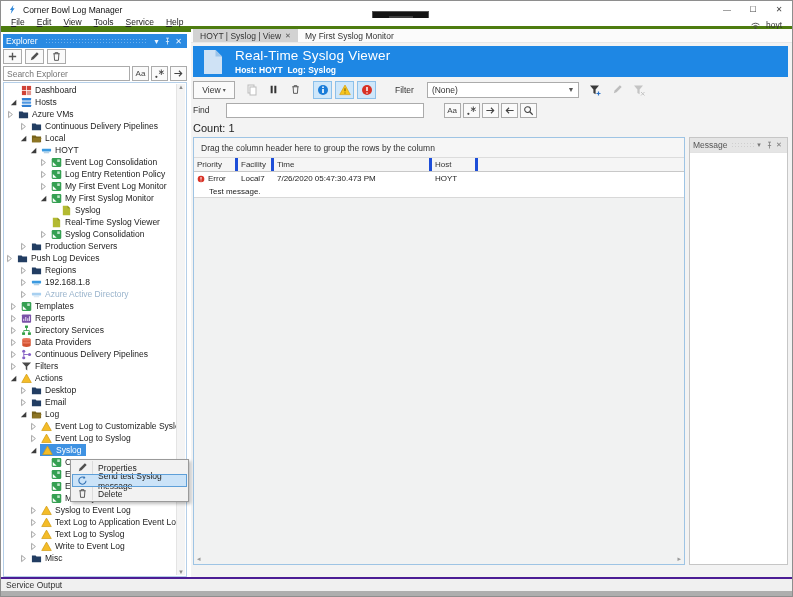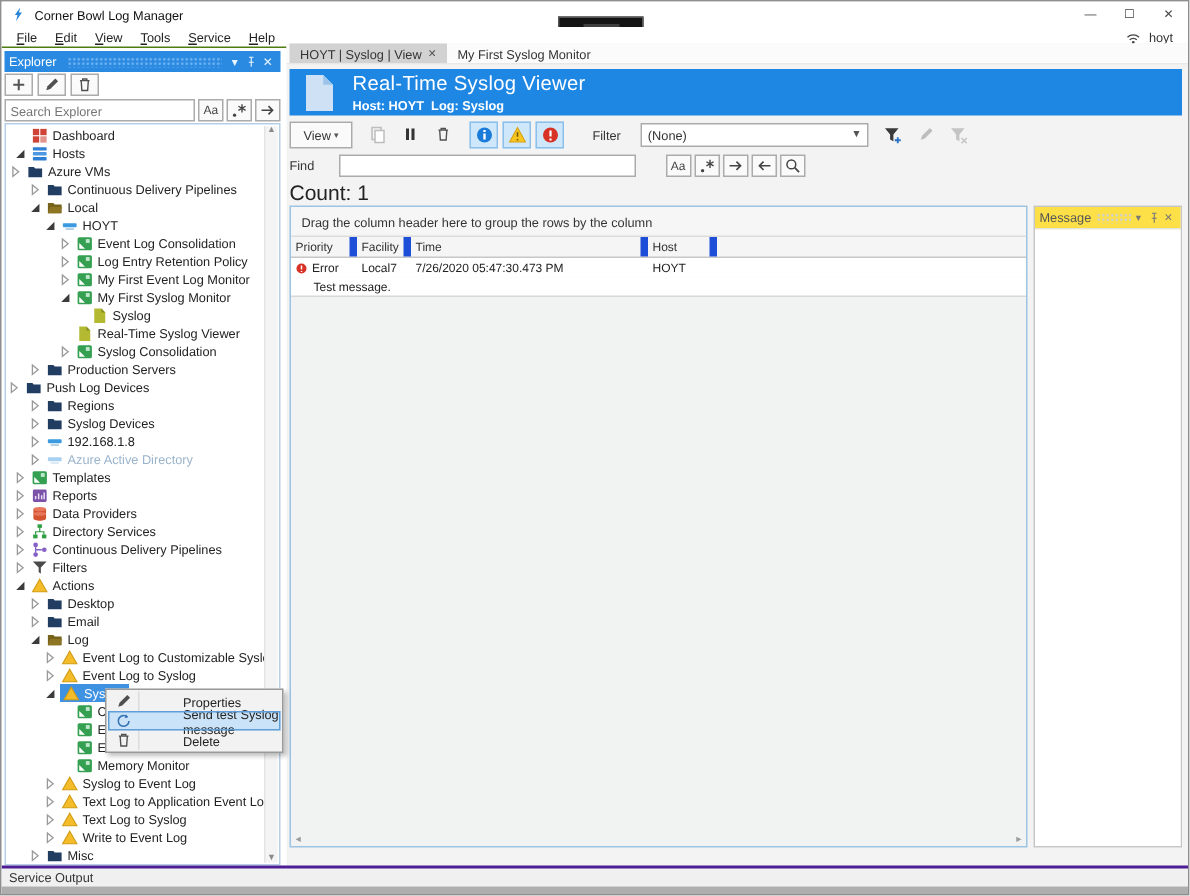--- a/index.html
+++ b/index.html
@@ -14,21 +14,21 @@
 
   
   .titlebar { height:17px; display:flex; align-items:center; padding-left:5px; background:#fff; position:relative; }
   .titlebar .app-title { margin-left:5px; font-size:8.5px; color:#111; }
   .win-controls { position:absolute; right:0; top:0; height:17px; display:flex; }
   .win-btn { width:26px; height:17px; display:flex; align-items:center; justify-content:center; color:#444; font-size:8px; cursor:default; }
   .redaction { position:absolute; left:371px; top:10px; width:57px; height:12px; background:#141414; border:1px solid #555; }
   .redaction i { position:absolute; left:16px; top:4px; width:24px; height:3px; background:#3f3f3f; }
 
   
-  .menubar { height:14px; display:flex; align-items:center; padding-left:4px; background:#fff; position:relative; border-bottom:1px solid #4d7c0f; }
+  .menubar { height:14px; display:flex; align-items:center; padding-left:4px; background:#fff; position:relative; border-bottom:6px solid #4d7c0f; }
   .menu-item { padding:1px 6px; font-size:8.5px; color:#222; }
   .menu-item u { text-decoration:underline; }
   .menu-right { position:absolute; right:10px; top:1px; display:flex; align-items:center; gap:4px; color:#333; font-size:8.5px; }
 
   
   .app-body { position:absolute; top:28px; left:0; right:0; bottom:19px; display:flex; }
 
   
   .explorer { width:184px; margin-left:2px; margin-top:5px; display:flex; flex-direction:column; }
   .panel-head { height:14px; background:#2a8ae2; display:flex; align-items:center; padding:0 3px; color:#fff; }
@@ -67,51 +67,51 @@
   .vtoolbar { height:22px; display:flex; align-items:center; gap:3px; padding-top:3px; }
   .tbtn { height:18px; min-width:19px; display:flex; align-items:center; justify-content:center; border:1px solid transparent; background:transparent; gap:2px; }
   .tbtn.bordered { border-color:#ababab; background:#fafafa; padding:0 5px; font-size:8.5px; color:#333; }
   .tbtn.toggled { background:#cfe7fa; border-color:#8cc0ea; }
   .lbl { font-size:8.5px; color:#333; }
   .combo { width:152px; height:16px; border:1px solid #ababab; background:#fff; display:flex; align-items:center; }
   .combo .combo-val { flex:1; padding-left:4px; font-size:8.5px; color:#333; }
   .combo .chev { width:14px; text-align:center; color:#555; font-size:7px; }
   .findrow { height:18px; display:flex; align-items:center; gap:16px; margin-top:2px; }
   .findrow input { width:198px; height:15px; border:1px solid #ababab; font:8.5px "Liberation Sans",sans-serif; padding:0 3px; }
-  .countrow { height:14px; display:flex; align-items:center; font-size:14px; color:#222; margin-top:2px; }
+  .countrow { height:14px; display:flex; align-items:center; font-size:11px; color:#222; margin-top:2px; }
   .workspace { flex:1; display:flex; margin-top:2px; margin-bottom:12px; }
 
   
   .grid { flex:1; border:1px solid #9ec4e4; background:#f1f2f2; display:flex; flex-direction:column; position:relative; }
   .group-bar { height:20px; background:#f6f6f6; border-bottom:1px solid #dcdcdc; display:flex; align-items:center; padding-left:7px; font-size:8.5px; color:#333; }
   .grid-head { height:14px; display:flex; background:#f5f5f5; border-bottom:1px solid #c8c8c8; }
-  .gh-cell { display:flex; align-items:center; padding-left:3px; font-size:8px; color:#333; border-right:5px solid #1d4ed8; }
+  .gh-cell { display:flex; align-items:center; padding-left:3px; font-size:8px; color:#333; border-right:3px solid #1d4ed8; }
   .grid-row { height:13px; display:flex; background:#fff; align-items:center; }
   .gr-cell { display:flex; align-items:center; gap:3px; padding-left:3px; font-size:8px; color:#222; overflow:hidden; white-space:nowrap; }
   .grid-detail { height:13px; background:#fff; border-bottom:1px solid #d8d8d8; display:flex; align-items:center; padding-left:15px; font-size:8px; color:#222; }
   .grid-rest { flex:1; }
   .grid-hscroll { height:11px; display:flex; justify-content:space-between; align-items:center; padding:0 3px; color:#9a9a9a; font-size:7px; }
 
   
   .msg-panel { width:99px; margin-left:4px; border:1px solid #c6c6c6; background:#fff; display:flex; flex-direction:column; }
-  .msg-head { height:15px; background:#fde047; display:flex; align-items:center; padding:0 3px; color:#555; border-bottom:1px solid #e2e2e2; }
+  .msg-head { height:15px; background:#e5e5e5; display:flex; align-items:center; padding:0 3px; color:#555; border-bottom:1px solid #e2e2e2; }
   .msg-head .mh-title { font-size:8.5px; margin-right:3px; }
   .mh-dots { flex:1; height:7px; background-image:radial-gradient(#cfcfcf 0.8px, transparent 0.9px); background-size:3px 3px; }
   .mh-ico { width:10px; height:11px; display:flex; align-items:center; justify-content:center; color:#777; font-size:7px; }
   .msg-body { flex:1; background:#fff; }
 
   
   .statusbar { position:absolute; left:0; right:0; bottom:5px; height:14px; background:#f0f0f0; border-top:2px solid #4c1d95; display:flex; align-items:center; padding-left:5px; font-size:8.5px; color:#333; }
   .bottom-strip { position:absolute; left:0; right:0; bottom:0; height:5px; background:#aeaeae; }
 
   
   .ctx-menu { position:absolute; left:69px; top:458px; width:119px; background:#f2f2f2; border:1px solid #9a9a9a;
     box-shadow:2px 2px 3px rgba(0,0,0,.25); z-index:50; padding:1px; }
   .ctx-menu::before { content:""; position:absolute; left:21px; top:1px; bottom:1px; width:1px; background:#dcdcdc; }
-  .ctx-item { height:13px; display:flex; align-items:center; position:relative;gap:24px; }
+  .ctx-item { height:13px; display:flex; align-items:center; position:relative; }
   .ctx-item .ci-ico { width:21px; display:flex; justify-content:center; flex:none; }
   .ctx-item .ci-label { font-size:8.5px; color:#222; padding-left:5px; }
   .ctx-item.hl { background:#cbe3f8; outline:1px solid #5e9fd8; outline-offset:-1px; }
 </style>
 </head>
 <body>
 
 <div class="window">
 
   <div class="titlebar">
@@ -450,35 +450,20 @@
             </div>
             <div class="tree-row " style="padding-left:14px">
               <span class="t-arrow">
                 <svg viewBox="0 0 9 9" width="9" height="9">
                   <path d="M2.6 1.4 6.4 4.5 2.6 7.6z" fill="none" stroke="#9a9a9a" stroke-width=".9"></path>
                 </svg>
               </span>
               <span class="t-ico">
                 <span class="ic">
                   <svg viewBox="0 0 12 12" width="11" height="11">
-                    <path d="M1 2.6h4l1 1.1h5V10H1z" fill="#223d62"></path>
-                  </svg>
-                </span>
-              </span>
-              <span class="t-label">Syslog Devices</span>
-            </div>
-            <div class="tree-row " style="padding-left:14px">
-              <span class="t-arrow">
-                <svg viewBox="0 0 9 9" width="9" height="9">
-                  <path d="M2.6 1.4 6.4 4.5 2.6 7.6z" fill="none" stroke="#9a9a9a" stroke-width=".9"></path>
-                </svg>
-              </span>
-              <span class="t-ico">
-                <span class="ic">
-                  <svg viewBox="0 0 12 12" width="11" height="11">
                     <rect x="1" y="4.2" width="10" height="2.8" rx=".6" fill="#3b9ae0"></rect>
                     <rect x="3" y="7.8" width="6" height="1.2" fill="#a9c8e0"></rect>
                   </svg>
                 </span>
               </span>
               <span class="t-label">192.168.1.8</span>
             </div>
             <div class="tree-row t-dis" style="padding-left:14px">
               <span class="t-arrow">
                 <svg viewBox="0 0 9 9" width="9" height="9">
@@ -520,55 +505,55 @@
               </span>
               <span class="t-ico">
                 <span class="ic">
                   <svg viewBox="0 0 12 12" width="11" height="11">
                     <rect x="1" y="1.5" width="10" height="9" rx="1" fill="#7a52a8"></rect>
                     <path d="M3 8.6V6.2M5.2 8.6V4.4M7.4 8.6V5.6M9.2 8.6V3.6" stroke="#e8ddf5" stroke-width="1.1"></path>
                   </svg>
                 </span>
               </span>
               <span class="t-label">Reports</span>
-            </div>
-            <div class="tree-row " style="padding-left:4px">
-              <span class="t-arrow">
-                <svg viewBox="0 0 9 9" width="9" height="9">
-                  <path d="M2.6 1.4 6.4 4.5 2.6 7.6z" fill="none" stroke="#9a9a9a" stroke-width=".9"></path>
-                </svg>
-              </span>
-              <span class="t-ico">
-                <span class="ic">
-                  <svg viewBox="0 0 12 12" width="11" height="11">
-                    <path d="M1.4 2.6v6.8c0 .9 2.1 1.6 4.6 1.6s4.6-.7 4.6-1.6V2.6" fill="#d35230"></path>
-                    <ellipse cx="6" cy="6.1" rx="4.6" ry="1.3" fill="#e8765a"></ellipse>
-                    <ellipse cx="6" cy="2.6" rx="4.6" ry="1.6" fill="#e8765a"></ellipse>
-                  </svg>
-                </span>
-              </span>
-              <span class="t-label">Data Providers</span>
             </div>
             <div class="tree-row " style="padding-left:4px">
               <span class="t-arrow">
                 <svg viewBox="0 0 9 9" width="9" height="9">
                   <path d="M2.6 1.4 6.4 4.5 2.6 7.6z" fill="none" stroke="#9a9a9a" stroke-width=".9"></path>
                 </svg>
               </span>
               <span class="t-ico">
                 <span class="ic">
                   <svg viewBox="0 0 12 12" width="11" height="11">
                     <path d="M6 3v3M3 8V6h6v2" fill="none" stroke="#2f9e44" stroke-width=".9"></path>
                     <rect x="4.4" y=".6" width="3.2" height="2.6" fill="#2f9e44"></rect>
                     <rect x="1.2" y="8" width="3.2" height="2.8" fill="#2f9e44"></rect>
                     <rect x="7.6" y="8" width="3.2" height="2.8" fill="#2f9e44"></rect>
                   </svg>
                 </span>
               </span>
               <span class="t-label">Directory Services</span>
+            </div>
+            <div class="tree-row " style="padding-left:4px">
+              <span class="t-arrow">
+                <svg viewBox="0 0 9 9" width="9" height="9">
+                  <path d="M2.6 1.4 6.4 4.5 2.6 7.6z" fill="none" stroke="#9a9a9a" stroke-width=".9"></path>
+                </svg>
+              </span>
+              <span class="t-ico">
+                <span class="ic">
+                  <svg viewBox="0 0 12 12" width="11" height="11">
+                    <path d="M1.4 2.6v6.8c0 .9 2.1 1.6 4.6 1.6s4.6-.7 4.6-1.6V2.6" fill="#d35230"></path>
+                    <ellipse cx="6" cy="6.1" rx="4.6" ry="1.3" fill="#e8765a"></ellipse>
+                    <ellipse cx="6" cy="2.6" rx="4.6" ry="1.6" fill="#e8765a"></ellipse>
+                  </svg>
+                </span>
+              </span>
+              <span class="t-label">Data Providers</span>
             </div>
             <div class="tree-row " style="padding-left:4px">
               <span class="t-arrow">
                 <svg viewBox="0 0 9 9" width="9" height="9">
                   <path d="M2.6 1.4 6.4 4.5 2.6 7.6z" fill="none" stroke="#9a9a9a" stroke-width=".9"></path>
                 </svg>
               </span>
               <span class="t-ico">
                 <span class="ic">
                   <svg viewBox="0 0 12 12" width="11" height="11">

